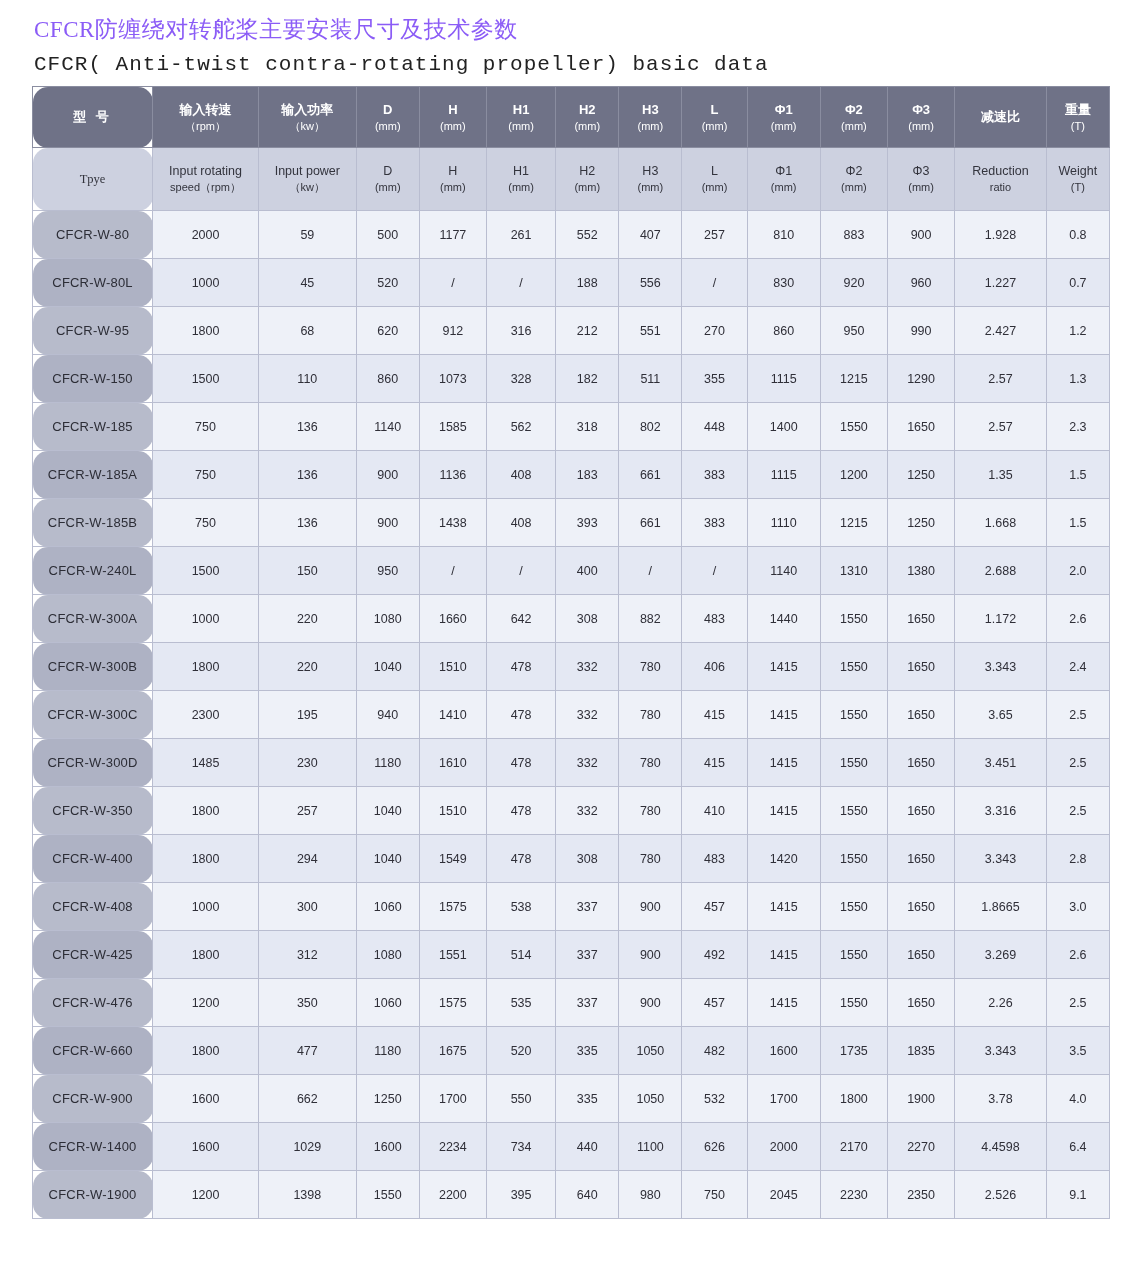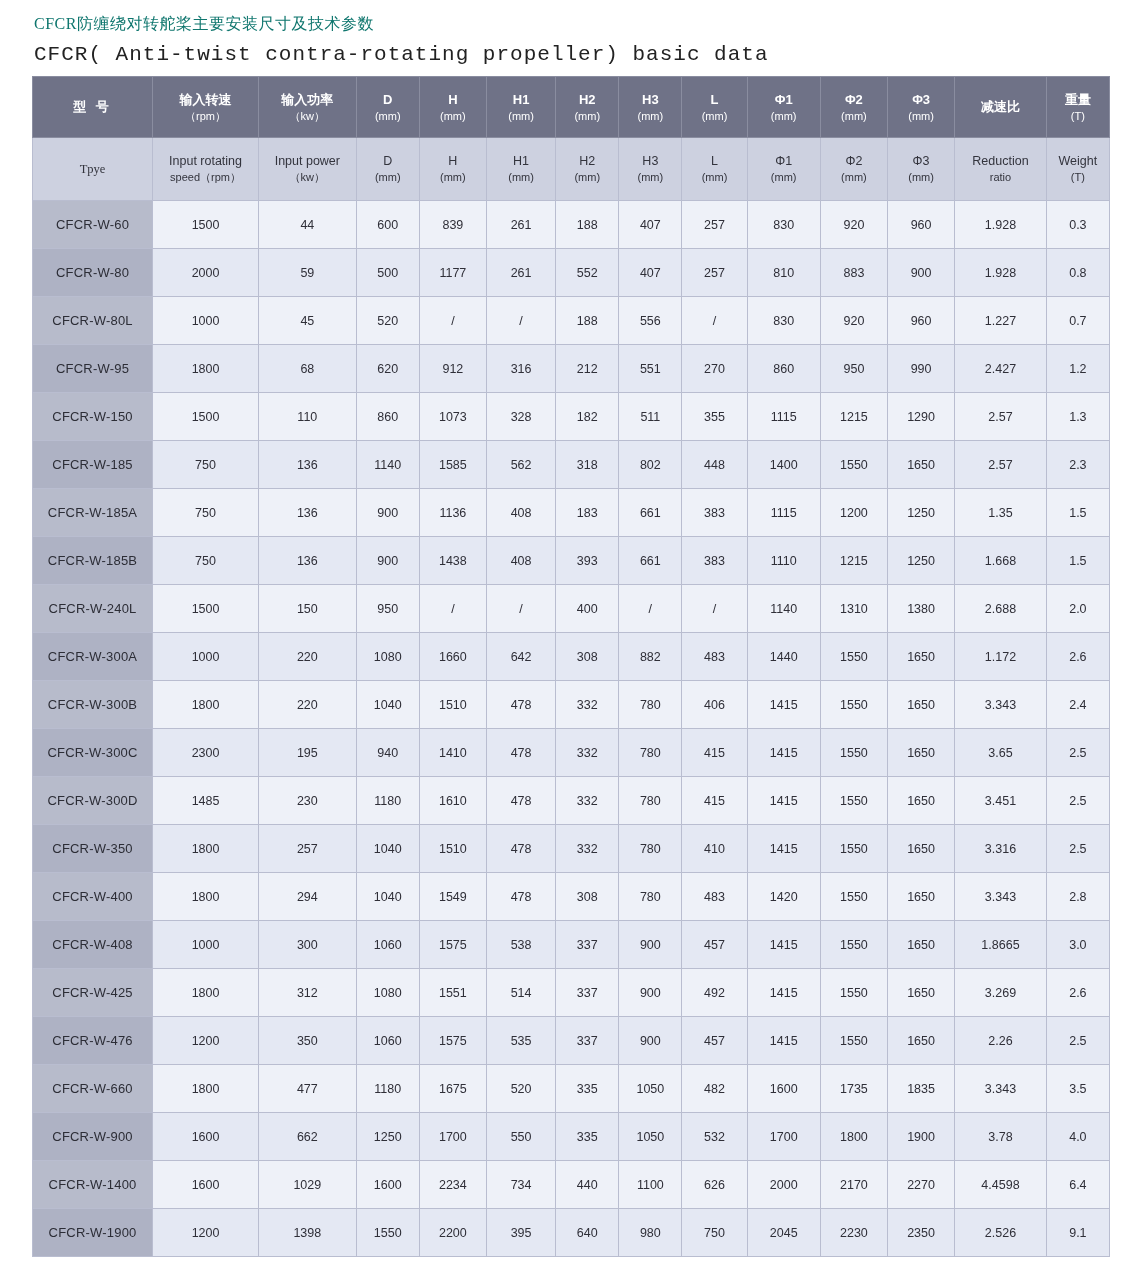--- a/index.html
+++ b/index.html
@@ -16,22 +16,22 @@
   }
   .page {
     position: relative;
     width: 1142px;
     height: 1286px;
     box-sizing: border-box;
     padding: 14px 32px 0 32px;
   }
   .title-cn {
     font-family: "Liberation Serif", serif;
-    font-size: 16px;
-    color: #0f766e;
+    font-size: 23px;
+    color: #8b5cf6;
     letter-spacing: 0.5px;
     margin: 0 0 6px 2px;
     white-space: nowrap;
   }
   .title-en {
     font-family: "Liberation Mono", monospace;
     font-size: 21px;
     color: #222222;
     letter-spacing: 1px;
     margin: 8px 0 10px 2px;
@@ -73,20 +73,21 @@
   }
   th .sub {
     display: block;
     font-size: 11px;
     font-weight: normal;
     line-height: 1.3;
   }
   th.firstcol, td.firstcol {
     width: 118px;
     font-size: 13px;
+    border-radius: 15px;
   }
   thead tr.hrow1 th.firstcol {
     letter-spacing: 3px;
   }
   tbody td {
     height: 45px;
     background: #eef1f8;
   }
   tbody tr:nth-child(even) td {
     background: #e4e8f3;
@@ -169,36 +170,20 @@
           <th><span>L</span><span class="sub">(mm)</span></th>
           <th><span>Φ1</span><span class="sub">(mm)</span></th>
           <th><span>Φ2</span><span class="sub">(mm)</span></th>
           <th><span>Φ3</span><span class="sub">(mm)</span></th>
           <th><span>Reduction</span><span class="sub">ratio</span></th>
           <th><span>Weight</span><span class="sub">(T)</span></th>
         </tr>
     </thead>
     <tbody id="tbody">
         <tr>
-          <td class="firstcol">CFCR-W-60</td>
-          <td>1500</td>
-          <td>44</td>
-          <td>600</td>
-          <td>839</td>
-          <td>261</td>
-          <td>188</td>
-          <td>407</td>
-          <td>257</td>
-          <td>830</td>
-          <td>920</td>
-          <td>960</td>
-          <td>1.928</td>
-          <td>0.3</td>
-        </tr>
-        <tr>
           <td class="firstcol">CFCR-W-80</td>
           <td>2000</td>
           <td>59</td>
           <td>500</td>
           <td>1177</td>
           <td>261</td>
           <td>552</td>
           <td>407</td>
           <td>257</td>
           <td>810</td>

